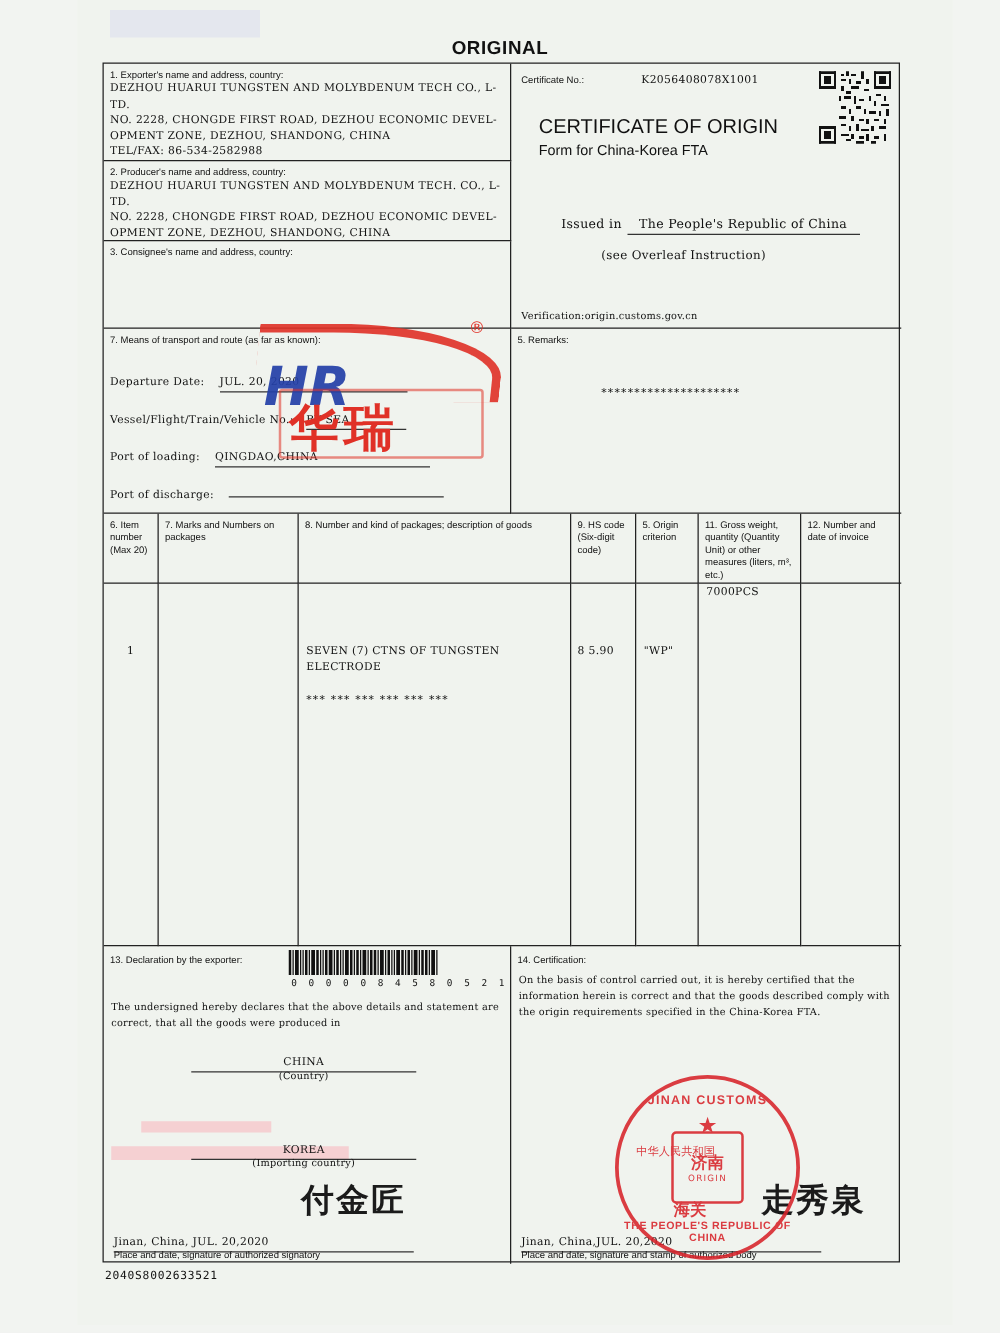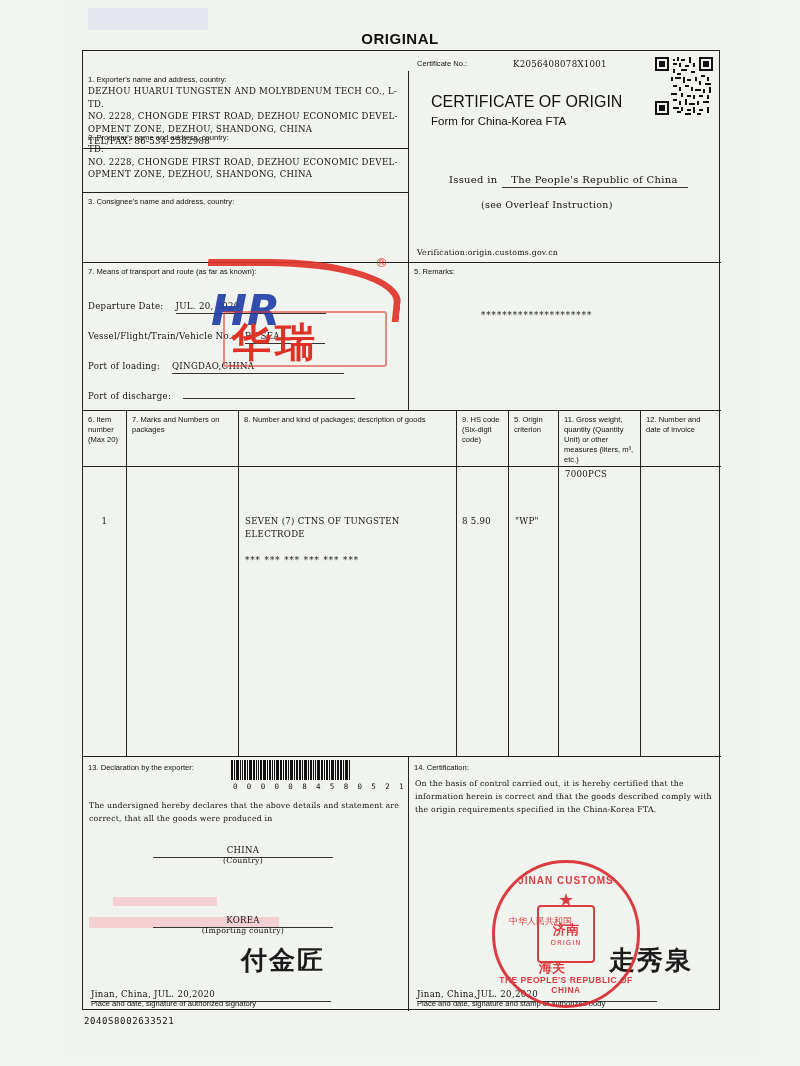--- a/index.html
+++ b/index.html
@@ -148,34 +148,35 @@
 <body>
 
 <div class="page">
   <div class="paper"></div>
   <div class="corner-box"></div>
 
   <div class="title-original">ORIGINAL</div>
 
   <div class="form">
 
-    <div class="cell br bb" style="left:0;top:0;width:326px;height:78px;margin-top:20px;">
+    <div class="cell br bb" style="left:0;top:0;width:326px;height:78px;">
       <div class="pad">
         <div class="lbl">1. Exporter's name and address, country:</div>
         <div class="val">DEZHOU HUARUI TUNGSTEN AND MOLYBDENUM TECH CO., L-</div>
         <div class="val">TD.</div>
         <div class="val">NO. 2228, CHONGDE FIRST ROAD, DEZHOU ECONOMIC DEVEL-</div>
         <div class="val">OPMENT ZONE, DEZHOU, SHANDONG, CHINA</div>
         <div class="val">TEL/FAX: 86-534-2582988</div>
       </div>
     </div>
 
     <div class="cell br bb" style="left:0;top:78px;width:326px;height:64px;">
       <div class="pad">
         <div class="lbl">2. Producer's name and address, country:</div>
+        <div class="val">DEZHOU HUARUI TUNGSTEN AND MOLYBDENUM TECH. CO., L-</div>
         <div class="val">TD.</div>
         <div class="val">NO. 2228, CHONGDE FIRST ROAD, DEZHOU ECONOMIC DEVEL-</div>
         <div class="val">OPMENT ZONE, DEZHOU, SHANDONG, CHINA</div>
       </div>
     </div>
 
     <div class="cell br bb" style="left:0;top:142px;width:326px;height:70px;">
       <div class="pad">
         <div class="lbl">3. Consignee's name and address, country:</div>
       </div>

